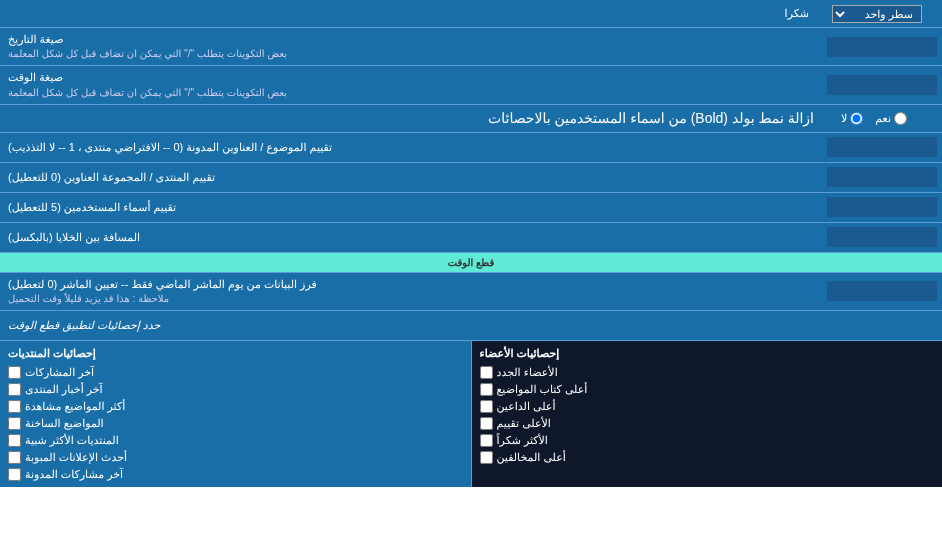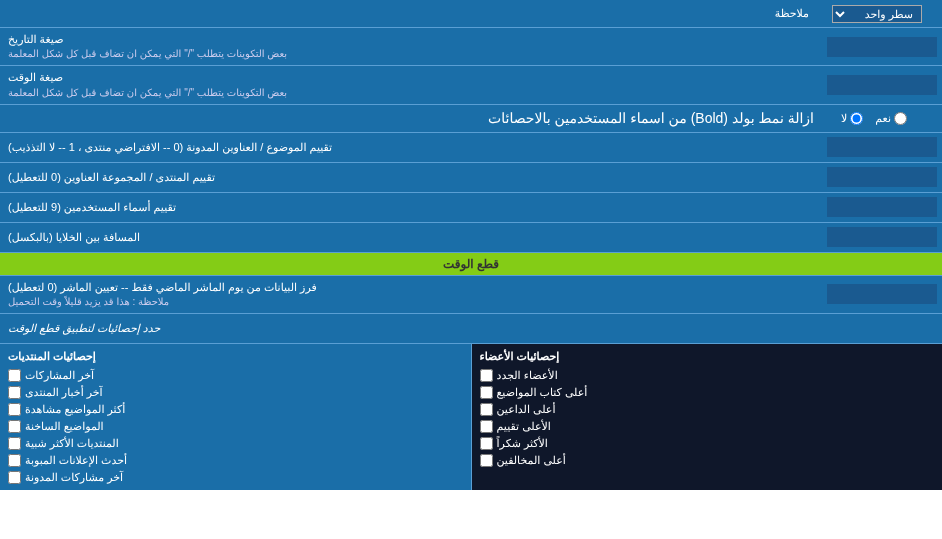--- a/index.html
+++ b/index.html
@@ -46,24 +46,24 @@
       border: none;
       color: #fff;
       text-align: center;
       font-size: 12px;
       padding: 3px 6px;
       width: 110px;
       outline: none;
     }
 
     .section-header {
-      background: #84cc16;
+      background: #5eead4;
       color: #333;
       font-weight: bold;
-      font-size: 12px;
+      font-size: 10px;
       text-align: center;
       padding: 4px 8px;
       border-bottom: 1px solid #5a9fd4;
     }
 
     .top-row {
       display: flex;
       align-items: center;
       justify-content: space-between;
       background: #1a6ea8;
@@ -150,21 +150,21 @@
       color: #cce;
     }
   </style>
 </head>
 <body>
 
 <div class="top-row">
   <div style="min-width:120px; display:flex; align-items:center; justify-content:center;">
     <select class="select-box"><option>سطر واحد</option><option>سطرين</option><option>ثلاثة أسطر</option></select>
   </div>
-  <div class="top-label">ملاحظة</div>
+  <div class="top-label">شكرا</div>
 </div>
 
 <div class="row">
   <div class="input-cell">
     <input type="text" style="">
   </div>
   <div class="label-cell multi-line-label">
     <span>صيغة التاريخ</span>
     <span class="sub-note">بعض التكوينات يتطلب "/" التي يمكن ان تضاف قبل كل شكل المعلمة</span>
   </div>
@@ -205,21 +205,21 @@
   <div class="input-cell">
     <input type="text" style="">
   </div>
   <div class="label-cell">تقييم المنتدى / المجموعة العناوين (0 للتعطيل)</div>
 </div>
 
 <div class="row">
   <div class="input-cell">
     <input type="text" style="">
   </div>
-  <div class="label-cell">تقييم أسماء المستخدمين (9 للتعطيل)</div>
+  <div class="label-cell">تقييم أسماء المستخدمين (5 للتعطيل)</div>
 </div>
 
 <div class="row">
   <div class="input-cell">
     <input type="text" style="">
   </div>
   <div class="label-cell">المسافة بين الخلايا (بالبكسل)</div>
 </div>
 
 <div class="section-header">

